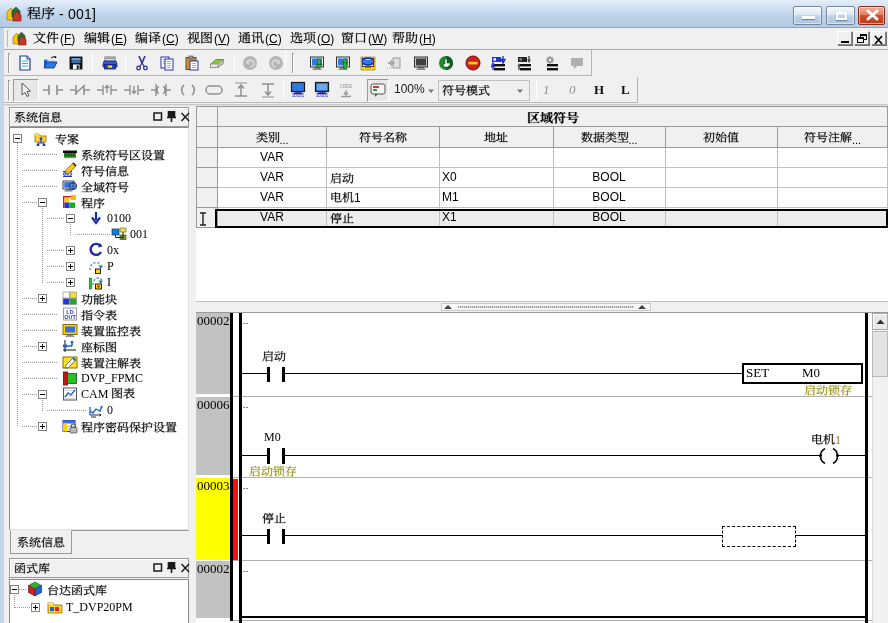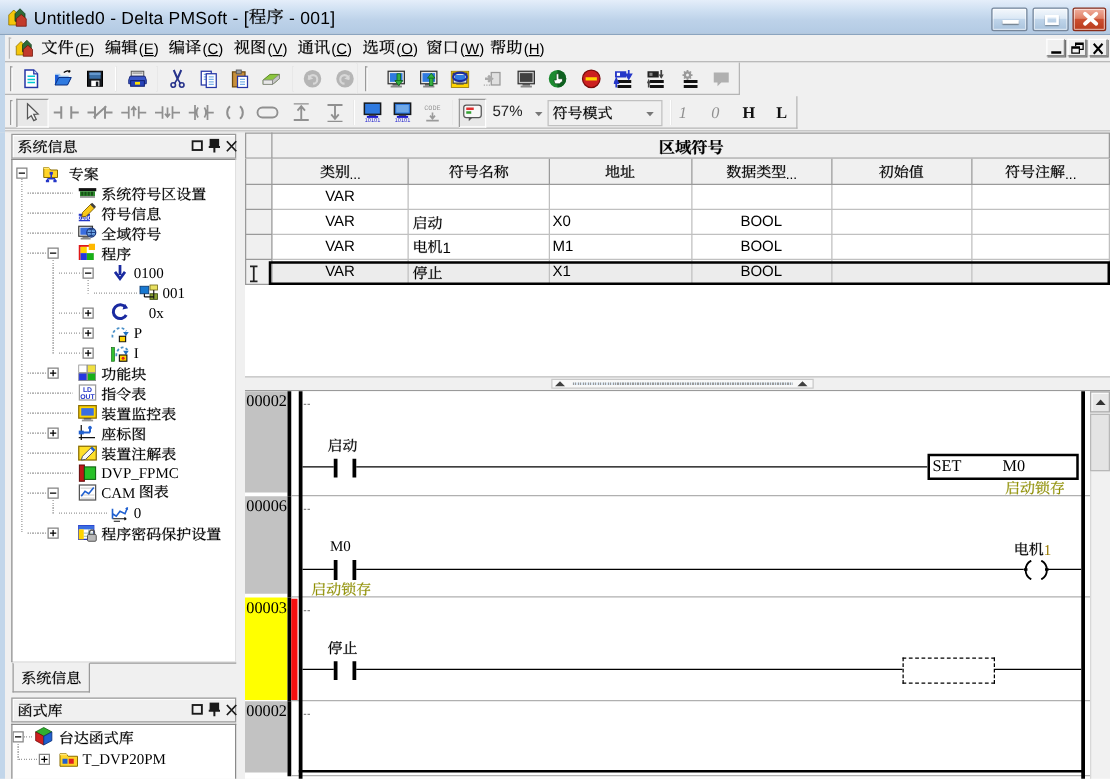--- a/index.html
+++ b/index.html
@@ -1,20 +1,19 @@
 <!DOCTYPE html>
 <html><head><meta charset="utf-8"><style>html,body{margin:0;padding:0;width:888px;height:623px;overflow:hidden;background:#f0f0f0;font-family:"Liberation Sans",sans-serif}*{box-sizing:border-box}</style></head><body>
 <div style="position:absolute;left:0;top:0;width:888px;height:28px;background:linear-gradient(180deg,#e5eefa 0%,#cfe0f2 30%,#bdd2e9 60%,#b3cae3 100%);border-bottom:1px solid #8ba4bf"></div>
 <svg style="position:absolute;left:6px;top:6px" width="16" height="16" viewBox="0 0 16 16">
     <path d="M1 6 L5 2 L9 6 L9 14 L1 14 Z" fill="#f5c60a" stroke="#8a6d00" stroke-width="0.6"></path>
     <path d="M6 5 L10 1 L14 5 L14 11 L6 11 Z" fill="#2e6b38" stroke="#0f3815" stroke-width="0.6"></path>
     <path d="M7 9 L11 5.5 L15 9 L15 15 L7 15 Z" fill="#c23a2b" stroke="#6e1408" stroke-width="0.6"></path>
   </svg>
 <div style="position:absolute;left:27px;top:5px;height:18px;display:flex;align-items:center;font-size:14px;color:#000;letter-spacing:0.2px">
-    <span>Untitled0 - Delta PMSoft - [</span>
     <svg width="28" height="14.7" viewBox="0 -11.2 28 14.7" style="display:block">
       <path fill="#000" stroke="#000" stroke-width="0.22" d="M4.9 0.2 5 0.6H13.3C13.5 0.6 13.6 0.5 13.7 0.4C13.2 -0.1 12.5 -0.7 12.5 -0.7L11.8 0.2H9.7V-2.3H12.7C12.9 -2.3 13 -2.3 13 -2.5C12.6 -2.9 11.9 -3.5 11.9 -3.5L11.3 -2.7H9.7V-4.8H12.9C13.1 -4.8 13.2 -4.9 13.3 -5.1C12.8 -5.5 12.1 -6.1 12.1 -6.1L11.5 -5.2H5.7L5.8 -4.8H8.8V-2.7H5.8L5.9 -2.3H8.8V0.2ZM6.3 -10.8V-6.3H6.5C6.8 -6.3 7.2 -6.5 7.2 -6.6V-7H11.4V-6.4H11.6C11.9 -6.4 12.3 -6.7 12.3 -6.7V-10.2C12.6 -10.3 12.8 -10.4 12.9 -10.5L11.8 -11.3L11.3 -10.8H7.3L6.3 -11.2ZM7.2 -7.4V-10.4H11.4V-7.4ZM4.7 -11.7C3.8 -11.1 2 -10.3 0.6 -9.9L0.6 -9.7C1.4 -9.8 2.2 -9.9 2.9 -10.1V-7.6H0.6L0.7 -7.2H2.7C2.3 -5.3 1.5 -3.4 0.4 -1.9L0.6 -1.8C1.6 -2.7 2.3 -3.7 2.9 -4.9V1.1H3C3.5 1.1 3.8 0.8 3.8 0.8V-6.1C4.2 -5.5 4.7 -4.8 4.9 -4.2C5.7 -3.6 6.4 -5.3 3.8 -6.4V-7.2H5.6C5.8 -7.2 6 -7.3 6 -7.5C5.6 -7.9 4.9 -8.4 4.9 -8.4L4.3 -7.6H3.8V-10.3C4.3 -10.4 4.8 -10.6 5.1 -10.7C5.5 -10.6 5.7 -10.7 5.8 -10.8Z M20.2 -11.8 20.1 -11.7C20.6 -11.2 21.3 -10.3 21.5 -9.7C22.5 -9.1 23.2 -11 20.2 -11.8ZM26.2 -10.4 25.5 -9.5H17L15.9 -10V-6.1C15.9 -3.7 15.8 -1.1 14.4 1L14.6 1.1C16.6 -0.9 16.8 -3.9 16.8 -6.2V-9.1H27.1C27.3 -9.1 27.4 -9.2 27.5 -9.4C27 -9.8 26.2 -10.4 26.2 -10.4ZM19.7 -7 19.5 -6.8C20.5 -6.4 21.8 -5.6 22.3 -4.9C22.9 -4.7 23.2 -5.3 22.6 -5.9C23.6 -6.4 24.8 -7 25.4 -7.6C25.7 -7.6 25.9 -7.6 26 -7.7L24.9 -8.7L24.3 -8.1H18.1L18.2 -7.7H24.1C23.6 -7.2 22.9 -6.6 22.4 -6.1C21.9 -6.5 21 -6.8 19.7 -7ZM22.4 -0.2V-4.5H25.6C25.3 -3.9 24.9 -3.1 24.6 -2.6L24.8 -2.5C25.4 -3 26.3 -3.8 26.8 -4.3C27 -4.3 27.2 -4.3 27.3 -4.4L26.3 -5.4L25.7 -4.9H17.2L17.4 -4.5H21.5V-0.2C21.5 -0 21.4 0.1 21.1 0.1C20.8 0.1 19.3 -0.1 19.3 -0.1V0.1C20 0.2 20.4 0.3 20.6 0.5C20.8 0.6 20.9 0.8 20.9 1.1C22.2 1 22.4 0.5 22.4 -0.2Z"></path>
     </svg>
     <span>&nbsp;- 001]</span>
   </div>
 <div style="position:absolute;left:793px;top:6px;width:29px;height:19px;border:1px solid #76869a;border-radius:2px;background:linear-gradient(180deg,#f4f8fc 0%,#dbe8f5 45%,#c0d5ea 50%,#a9c3dd 100%);box-shadow:inset 0 0 0 1px rgba(255,255,255,.55)">
     <div style="position:absolute;left:8px;top:9px;width:13px;height:3px;background:#fff;box-shadow:0 1px 1px rgba(0,0,0,.4)"></div>
   </div>
 <div style="position:absolute;left:826px;top:6px;width:29px;height:19px;border:1px solid #76869a;border-radius:2px;background:linear-gradient(180deg,#f4f8fc 0%,#dbe8f5 45%,#c0d5ea 50%,#a9c3dd 100%);box-shadow:inset 0 0 0 1px rgba(255,255,255,.55)">
     <div style="position:absolute;left:9px;top:5px;width:11px;height:8px;border:2px solid #fff;box-shadow:0 1px 1px rgba(0,0,0,.35)"></div>
@@ -287,21 +286,21 @@
     <path d="M3 14.5 H13" stroke="#9a9a9a" stroke-width="1.5"></path>
   </svg>
 <div style="position:absolute;left:362px;top:80px;width:1px;height:20px;background:#b0b0b0;border-right:1px solid #fff"></div>
 <div style="position:absolute;left:367px;top:79px;width:22px;height:23px;background:#e8e8e8;border:1px solid #9a9a9a;border-bottom-color:#fff;border-right-color:#fff"></div>
 <svg style="position:absolute;left:370px;top:83px" width="16" height="14" viewBox="0 0 16 14">
     <rect x="1" y="1" width="14" height="10" rx="2" fill="#f8f8f8" stroke="#555" stroke-width="1"></rect>
     <rect x="3" y="3" width="6" height="2" fill="#e03030"></rect>
     <rect x="3" y="6" width="4" height="2" fill="#30a030"></rect>
     <path d="M5 11 L5 14 L8 11" fill="#555"></path>
   </svg>
-<div style="position:absolute;left:394px;top:81.4px;font-family:'Liberation Sans',sans-serif;font-size:12px;line-height:17.3px;color:#222;font-weight:normal;font-style:normal;letter-spacing:0;white-space:pre">57%</div>
+<div style="position:absolute;left:394px;top:81.4px;font-family:'Liberation Sans',sans-serif;font-size:12px;line-height:17.3px;color:#222;font-weight:normal;font-style:normal;letter-spacing:0;white-space:pre">100%</div>
 <svg style="position:absolute;left:427px;top:87px" width="8" height="8" viewBox="0 0 8 8">
     <path d="M1 2.5 L4 6 L7 2.5" fill="#777"></path>
   </svg>
 <div style="position:absolute;left:438px;top:80px;width:92px;height:21px;background:#f0f0f0;border:1px solid #c0c0c0"></div>
 <div style="position:absolute;left:442px;top:85.0px">
     <svg width="48" height="12.6" viewBox="0 -9.6 48 12.6" style="display:block">
       <path fill="#000" stroke="#000" stroke-width="0.22" d="M5.1 -3.7 5 -3.6C5.5 -3.1 6.1 -2.2 6.2 -1.5C7 -0.8 7.8 -2.7 5.1 -3.7ZM3.2 -6.8C2.5 -5 1.4 -3.4 0.4 -2.4L0.6 -2.3C1.2 -2.7 1.8 -3.2 2.3 -3.9V0.9H2.5C2.8 0.9 3.1 0.7 3.1 0.7V-4.2C3.3 -4.3 3.4 -4.3 3.5 -4.4L3 -4.6C3.3 -5.1 3.6 -5.6 3.9 -6.1C4.1 -6 4.3 -6.1 4.3 -6.3ZM8.6 -6.5V-4.8H4L4.1 -4.5H8.6V-0.3C8.6 -0.1 8.5 -0 8.3 -0C8 -0 6.6 -0.1 6.6 -0.1V0C7.2 0.1 7.5 0.2 7.7 0.4C7.9 0.5 8 0.7 8 0.9C9.2 0.8 9.4 0.4 9.4 -0.2V-4.5H11.3C11.4 -4.5 11.5 -4.5 11.6 -4.7C11.2 -5 10.6 -5.5 10.6 -5.5L10.1 -4.8H9.4V-6.1C9.6 -6.1 9.8 -6.2 9.8 -6.4ZM2.3 -10.1C1.9 -8.6 1.2 -7.2 0.4 -6.4L0.6 -6.3C1.2 -6.7 1.8 -7.4 2.3 -8.2H2.9C3.2 -7.8 3.5 -7.2 3.6 -6.7C4.2 -6.2 4.9 -7.4 3.4 -8.2H5.7C5.9 -8.2 6 -8.3 6 -8.4C5.7 -8.7 5.2 -9.2 5.2 -9.2L4.7 -8.5H2.6C2.7 -8.8 2.9 -9.1 3 -9.4C3.3 -9.4 3.4 -9.5 3.5 -9.6ZM7 -10.1C6.5 -8.7 5.8 -7.5 5.2 -6.7L5.3 -6.5C5.9 -7 6.4 -7.5 6.9 -8.2H7.8C8.1 -7.8 8.5 -7.2 8.5 -6.7C9.2 -6.2 9.8 -7.4 8.3 -8.2H11.2C11.3 -8.2 11.4 -8.3 11.5 -8.4C11.1 -8.7 10.5 -9.2 10.5 -9.2L9.9 -8.5H7.1C7.3 -8.8 7.5 -9.1 7.7 -9.4C7.9 -9.4 8.1 -9.5 8.1 -9.6Z M22.5 -5.7 21.9 -5H12.6L12.7 -4.6H15.5C15.4 -4.2 15.1 -3.6 14.9 -3.2C14.7 -3.1 14.5 -3 14.4 -2.9L15.2 -2.2L15.6 -2.6H21C20.7 -1.4 20.4 -0.4 20 -0.1C19.9 -0 19.8 -0 19.5 -0C19.2 -0 18.1 -0.1 17.5 -0.2L17.5 0C18 0.1 18.6 0.3 18.9 0.4C19 0.5 19.1 0.7 19.1 0.9C19.7 0.9 20.1 0.8 20.5 0.6C21.1 0.2 21.5 -1.1 21.7 -2.5C22 -2.6 22.2 -2.6 22.2 -2.7L21.3 -3.5L20.9 -3H15.7C15.9 -3.5 16.2 -4.2 16.4 -4.6H23.2C23.3 -4.6 23.5 -4.7 23.5 -4.8C23.1 -5.2 22.5 -5.7 22.5 -5.7ZM15.4 -5.9V-6.4H20.6V-5.8H20.8C21 -5.8 21.4 -6 21.4 -6V-8.9C21.7 -9 21.9 -9.1 21.9 -9.2L21 -9.9L20.5 -9.4H15.5L14.6 -9.8V-5.6H14.7C15.1 -5.6 15.4 -5.8 15.4 -5.9ZM20.6 -9.1V-6.7H15.4V-9.1Z M26.3 -10V-7.3H24.5L24.6 -6.9H26.1C25.8 -5.1 25.3 -3.3 24.3 -1.9L24.5 -1.7C25.3 -2.6 25.9 -3.5 26.3 -4.6V0.9H26.4C26.7 0.9 27.1 0.7 27.1 0.6V-5.4C27.4 -4.9 27.8 -4.2 28 -3.7C28.7 -3.2 29.3 -4.5 27.1 -5.6V-6.9H28.6C28.8 -6.9 28.9 -7 28.9 -7.1C28.5 -7.5 28 -8 28 -8L27.4 -7.3H27.1V-9.6C27.4 -9.6 27.5 -9.7 27.5 -9.9ZM29.1 -7V-3H29.2C29.5 -3 29.8 -3.2 29.8 -3.3V-3.7H31.2C31.2 -3.2 31.2 -2.8 31.1 -2.4H27.9L28 -2H31C30.7 -0.9 29.8 -0 27.5 0.7L27.6 0.9C30.5 0.3 31.5 -0.7 31.9 -2H32C32.3 -0.9 33 0.3 35 0.9C35.1 0.4 35.3 0.3 35.8 0.2L35.8 0C33.6 -0.4 32.6 -1.2 32.2 -2H35.2C35.4 -2 35.5 -2.1 35.5 -2.2C35.1 -2.6 34.5 -3 34.5 -3L34 -2.4H32C32.1 -2.8 32.1 -3.2 32.1 -3.7H33.7V-3.2H33.8C34.1 -3.2 34.5 -3.4 34.5 -3.5V-6.6C34.7 -6.6 34.9 -6.7 35 -6.8L34 -7.5L33.6 -7H29.9L29.1 -7.4ZM32.6 -10V-8.7H30.9V-9.6C31.2 -9.6 31.3 -9.7 31.4 -9.9L30.2 -10V-8.7H28.3L28.4 -8.4H30.2V-7.4H30.3C30.6 -7.4 30.9 -7.5 30.9 -7.6V-8.4H32.6V-7.4H32.7C33 -7.4 33.3 -7.6 33.3 -7.6V-8.4H35.2C35.3 -8.4 35.5 -8.4 35.5 -8.6C35.1 -8.9 34.5 -9.4 34.5 -9.4L34 -8.7H33.3V-9.6C33.6 -9.6 33.8 -9.7 33.8 -9.9ZM29.8 -5.2H33.7V-4.1H29.8ZM29.8 -5.5V-6.7H33.7V-5.5Z M44.4 -9.7 44.2 -9.6C44.8 -9.3 45.5 -8.7 45.7 -8.2C46.6 -7.8 46.9 -9.4 44.4 -9.7ZM42.6 -10C42.6 -9.1 42.6 -8.3 42.7 -7.4H36.6L36.7 -7.1H42.7C43 -3.9 43.9 -1.2 45.8 0.3C46.4 0.7 47.1 1.1 47.4 0.7C47.5 0.6 47.5 0.4 47.1 -0.1L47.3 -1.9L47.2 -1.9C47 -1.5 46.8 -0.9 46.6 -0.6C46.5 -0.4 46.5 -0.3 46.3 -0.5C44.5 -1.8 43.8 -4.3 43.5 -7.1H47.1C47.3 -7.1 47.4 -7.1 47.5 -7.3C47.1 -7.6 46.4 -8.2 46.4 -8.2L45.8 -7.4H43.5C43.5 -8.1 43.4 -8.8 43.5 -9.5C43.8 -9.6 43.8 -9.7 43.9 -9.9ZM36.8 -0.3 37.3 0.7C37.4 0.6 37.5 0.5 37.6 0.4C39.9 -0.4 41.6 -1.1 42.9 -1.6L42.8 -1.8L40.1 -1.1V-4.6H42.3C42.4 -4.6 42.5 -4.7 42.6 -4.8C42.2 -5.2 41.6 -5.7 41.6 -5.7L41 -5H37.1L37.2 -4.6H39.3V-0.9C38.2 -0.6 37.3 -0.4 36.8 -0.3Z"></path>
     </svg>
   </div>
 <svg style="position:absolute;left:516px;top:87px" width="8" height="8" viewBox="0 0 8 8">
@@ -516,21 +515,21 @@
       <path fill="#000" stroke="#000" stroke-width="0.22" d="M6.3 -9.4C7.2 -7.6 9 -6 10.9 -4.9C11 -5.2 11.3 -5.5 11.7 -5.6L11.7 -5.7C9.6 -6.6 7.6 -8 6.5 -9.6C6.8 -9.6 7 -9.6 7 -9.8L5.6 -10.1C4.9 -8.4 2.4 -5.8 0.4 -4.6L0.5 -4.5C2.8 -5.6 5.1 -7.6 6.3 -9.4ZM0.8 0.1 0.9 0.5H11C11.2 0.5 11.3 0.4 11.3 0.3C10.9 -0.1 10.2 -0.6 10.2 -0.6L9.6 0.1H6.4V-2.4H9.8C10 -2.4 10.1 -2.5 10.1 -2.6C9.7 -3 9.1 -3.5 9.1 -3.5L8.5 -2.8H6.4V-5.1H9.4C9.5 -5.1 9.7 -5.1 9.7 -5.2C9.3 -5.6 8.7 -6 8.7 -6L8.1 -5.4H2.5L2.6 -5.1H5.6V-2.8H2.3L2.4 -2.4H5.6V0.1Z M21.2 -9.6 21.1 -9.5C21.4 -9.2 21.8 -8.7 21.8 -8.3C22.5 -7.8 23.1 -9.2 21.2 -9.6ZM15.2 -1.3 15.7 -0.4C15.8 -0.4 15.9 -0.5 15.9 -0.7C17.6 -1.3 18.9 -1.9 19.9 -2.3L19.8 -2.5C17.9 -2 16 -1.5 15.2 -1.3ZM19.9 -9.9C19.9 -9.2 19.9 -8.5 19.9 -7.9H15.9L16 -7.5H19.9C20 -5.7 20.2 -4 20.7 -2.6C19.8 -1.2 18.6 -0.2 17 0.6L17.1 0.8C18.7 0.1 20 -0.7 21 -1.9C21.3 -1 21.7 -0.3 22.3 0.2C22.7 0.7 23.3 1.1 23.6 0.8C23.7 0.6 23.6 0.3 23.4 0L23.6 -1.9L23.4 -1.9C23.3 -1.4 23.1 -0.9 23 -0.6C22.9 -0.4 22.8 -0.4 22.7 -0.5C22.2 -1 21.8 -1.7 21.5 -2.5C22.1 -3.5 22.6 -4.6 23 -6C23.4 -6 23.5 -6 23.5 -6.2L22.4 -6.6C22 -5.3 21.7 -4.3 21.2 -3.4C20.9 -4.6 20.7 -6.1 20.6 -7.5H23.3C23.5 -7.5 23.6 -7.6 23.6 -7.7C23.3 -8.1 22.7 -8.5 22.7 -8.5L22.2 -7.9H20.6C20.6 -8.4 20.6 -8.9 20.6 -9.4C20.9 -9.5 21 -9.6 21 -9.8ZM17.1 -5.8H18.6V-3.8H17.1ZM16.4 -6.2V-2.5H16.5C16.8 -2.5 17.1 -2.7 17.1 -2.7V-3.4H18.6V-2.8H18.7C18.9 -2.8 19.3 -3 19.3 -3V-5.8C19.5 -5.8 19.6 -5.9 19.7 -6L18.9 -6.6L18.5 -6.2H17.2L16.4 -6.5ZM12.4 -1.4 12.9 -0.4C13 -0.4 13.1 -0.6 13.1 -0.7C14.5 -1.6 15.5 -2.3 16.3 -2.8L16.2 -3L14.7 -2.3V-6.3H16.1C16.2 -6.3 16.3 -6.3 16.4 -6.5C16 -6.8 15.4 -7.3 15.4 -7.3L14.9 -6.6H14.7V-9.4C15 -9.4 15.1 -9.6 15.1 -9.7L13.9 -9.9V-6.6H12.5L12.6 -6.3H13.9V-2C13.2 -1.7 12.7 -1.5 12.4 -1.4Z M29.1 -3.7 29 -3.6C29.5 -3.1 30.1 -2.2 30.2 -1.5C31 -0.8 31.8 -2.7 29.1 -3.7ZM27.2 -6.8C26.5 -5 25.4 -3.4 24.4 -2.4L24.6 -2.3C25.2 -2.7 25.8 -3.2 26.3 -3.9V0.9H26.5C26.8 0.9 27.1 0.7 27.1 0.7V-4.2C27.3 -4.3 27.4 -4.3 27.5 -4.4L27 -4.6C27.3 -5.1 27.6 -5.6 27.9 -6.1C28.1 -6 28.3 -6.1 28.3 -6.3ZM32.6 -6.5V-4.8H28L28.1 -4.5H32.6V-0.3C32.6 -0.1 32.5 -0 32.3 -0C32 -0 30.6 -0.1 30.6 -0.1V0C31.2 0.1 31.5 0.2 31.7 0.4C31.9 0.5 32 0.7 32 0.9C33.2 0.8 33.4 0.4 33.4 -0.2V-4.5H35.3C35.4 -4.5 35.5 -4.5 35.6 -4.7C35.2 -5 34.6 -5.5 34.6 -5.5L34.1 -4.8H33.4V-6.1C33.6 -6.1 33.8 -6.2 33.8 -6.4ZM26.3 -10.1C25.9 -8.6 25.2 -7.2 24.4 -6.4L24.6 -6.3C25.2 -6.7 25.8 -7.4 26.3 -8.2H26.9C27.2 -7.8 27.5 -7.2 27.6 -6.7C28.2 -6.2 28.9 -7.4 27.4 -8.2H29.7C29.9 -8.2 30 -8.3 30 -8.4C29.7 -8.7 29.2 -9.2 29.2 -9.2L28.7 -8.5H26.6C26.7 -8.8 26.9 -9.1 27 -9.4C27.3 -9.4 27.4 -9.5 27.5 -9.6ZM31 -10.1C30.5 -8.7 29.8 -7.5 29.2 -6.7L29.3 -6.5C29.9 -7 30.4 -7.5 30.9 -8.2H31.8C32.1 -7.8 32.5 -7.2 32.5 -6.7C33.2 -6.2 33.8 -7.4 32.3 -8.2H35.2C35.3 -8.2 35.4 -8.3 35.5 -8.4C35.1 -8.7 34.5 -9.2 34.5 -9.2L33.9 -8.5H31.1C31.3 -8.8 31.5 -9.1 31.7 -9.4C31.9 -9.4 32.1 -9.5 32.1 -9.6Z M46.5 -5.7 45.9 -5H36.6L36.7 -4.6H39.5C39.4 -4.2 39.1 -3.6 38.9 -3.2C38.7 -3.1 38.5 -3 38.4 -2.9L39.2 -2.2L39.6 -2.6H45C44.7 -1.4 44.4 -0.4 44 -0.1C43.9 -0 43.8 -0 43.5 -0C43.2 -0 42.1 -0.1 41.5 -0.2L41.5 0C42 0.1 42.6 0.3 42.9 0.4C43 0.5 43.1 0.7 43.1 0.9C43.7 0.9 44.1 0.8 44.5 0.6C45.1 0.2 45.5 -1.1 45.7 -2.5C46 -2.6 46.2 -2.6 46.2 -2.7L45.3 -3.5L44.9 -3H39.7C39.9 -3.5 40.2 -4.2 40.4 -4.6H47.2C47.3 -4.6 47.5 -4.7 47.5 -4.8C47.1 -5.2 46.5 -5.7 46.5 -5.7ZM39.4 -5.9V-6.4H44.6V-5.8H44.8C45 -5.8 45.4 -6 45.4 -6V-8.9C45.7 -9 45.9 -9.1 45.9 -9.2L45 -9.9L44.5 -9.4H39.5L38.6 -9.8V-5.6H38.7C39.1 -5.6 39.4 -5.8 39.4 -5.9ZM44.6 -9.1V-6.7H39.4V-9.1Z"></path>
     </svg>
   </div>
 <div style="position:absolute;left:81px;top:198.0px">
     <svg width="24" height="12.6" viewBox="0 -9.6 24 12.6" style="display:block">
       <path fill="#000" stroke="#000" stroke-width="0.22" d="M4.2 0.1 4.3 0.5H11.4C11.6 0.5 11.7 0.4 11.7 0.3C11.3 -0.1 10.7 -0.6 10.7 -0.6L10.1 0.1H8.3V-1.9H10.9C11 -1.9 11.1 -2 11.2 -2.1C10.8 -2.5 10.2 -3 10.2 -3L9.7 -2.3H8.3V-4.2H11.1C11.2 -4.2 11.3 -4.2 11.4 -4.3C11 -4.7 10.4 -5.2 10.4 -5.2L9.8 -4.5H4.9L5 -4.2H7.5V-2.3H5L5.1 -1.9H7.5V0.1ZM5.4 -9.2V-5.4H5.5C5.9 -5.4 6.2 -5.6 6.2 -5.6V-6H9.8V-5.5H9.9C10.2 -5.5 10.6 -5.7 10.6 -5.8V-8.8C10.8 -8.8 11 -8.9 11 -9L10.1 -9.7L9.7 -9.2H6.2L5.4 -9.6ZM6.2 -6.4V-8.9H9.8V-6.4ZM4 -10C3.3 -9.5 1.7 -8.8 0.5 -8.5L0.5 -8.3C1.2 -8.4 1.8 -8.5 2.5 -8.6V-6.6H0.5L0.6 -6.2H2.3C2 -4.6 1.3 -2.9 0.4 -1.7L0.5 -1.5C1.3 -2.3 2 -3.2 2.5 -4.2V0.9H2.6C3 0.9 3.2 0.7 3.2 0.7V-5.2C3.6 -4.8 4.1 -4.1 4.2 -3.6C4.9 -3.1 5.5 -4.6 3.2 -5.5V-6.2H4.8C5 -6.2 5.1 -6.3 5.1 -6.4C4.8 -6.7 4.2 -7.2 4.2 -7.2L3.7 -6.6H3.2V-8.8C3.7 -9 4.1 -9.1 4.4 -9.2C4.7 -9.1 4.9 -9.1 5 -9.2Z M17.3 -10.1 17.2 -10C17.7 -9.6 18.3 -8.9 18.5 -8.3C19.3 -7.8 19.9 -9.5 17.3 -10.1ZM22.5 -8.9 21.9 -8.2H14.5L13.6 -8.6V-5.3C13.6 -3.2 13.5 -1 12.4 0.8L12.5 1C14.3 -0.8 14.4 -3.3 14.4 -5.3V-7.8H23.2C23.4 -7.8 23.5 -7.9 23.5 -8C23.1 -8.4 22.5 -8.9 22.5 -8.9ZM16.8 -6 16.8 -5.8C17.6 -5.5 18.7 -4.8 19.2 -4.2C19.7 -4.1 19.9 -4.5 19.4 -5.1C20.2 -5.4 21.2 -6 21.8 -6.5C22 -6.5 22.2 -6.5 22.3 -6.6L21.4 -7.5L20.8 -7H15.5L15.6 -6.6H20.7C20.3 -6.2 19.7 -5.6 19.2 -5.2C18.7 -5.6 18 -5.9 16.8 -6ZM19.2 -0.2V-3.8H22C21.7 -3.3 21.3 -2.7 21.1 -2.3L21.2 -2.2C21.8 -2.6 22.5 -3.2 22.9 -3.7C23.2 -3.7 23.3 -3.7 23.4 -3.8L22.5 -4.7L22 -4.2H14.8L14.9 -3.8H18.4V-0.2C18.4 -0 18.4 0 18.1 0C17.9 0 16.5 -0 16.5 -0V0.1C17.1 0.2 17.5 0.3 17.6 0.4C17.8 0.5 17.9 0.7 17.9 0.9C19 0.8 19.2 0.4 19.2 -0.2Z"></path>
     </svg>
   </div>
 <div style="position:absolute;left:107px;top:210.4px;font-family:'Liberation Serif',sans-serif;font-size:12px;line-height:17.3px;color:#000;font-weight:normal;font-style:normal;letter-spacing:0;white-space:pre">0100</div>
 <div style="position:absolute;left:130px;top:226.4px;font-family:'Liberation Serif',sans-serif;font-size:12px;line-height:17.3px;color:#000;font-weight:normal;font-style:normal;letter-spacing:0;white-space:pre">001</div>
-<div style="position:absolute;left:119px;top:242.4px;font-family:'Liberation Serif',sans-serif;font-size:12px;line-height:17.3px;color:#000;font-weight:normal;font-style:normal;letter-spacing:0;white-space:pre">0x</div>
+<div style="position:absolute;left:107px;top:242.4px;font-family:'Liberation Serif',sans-serif;font-size:12px;line-height:17.3px;color:#000;font-weight:normal;font-style:normal;letter-spacing:0;white-space:pre">0x</div>
 <div style="position:absolute;left:107px;top:258.4px;font-family:'Liberation Serif',sans-serif;font-size:12px;line-height:17.3px;color:#000;font-weight:normal;font-style:normal;letter-spacing:0;white-space:pre">P</div>
 <div style="position:absolute;left:107px;top:274.4px;font-family:'Liberation Serif',sans-serif;font-size:12px;line-height:17.3px;color:#000;font-weight:normal;font-style:normal;letter-spacing:0;white-space:pre">I</div>
 <div style="position:absolute;left:81px;top:294.0px">
     <svg width="36" height="12.6" viewBox="0 -9.6 36 12.6" style="display:block">
       <path fill="#000" stroke="#000" stroke-width="0.22" d="M8.2 -9.8 7 -10C7 -9 7 -8 7 -7.1H4.7L4.8 -6.7H7C6.8 -3.7 6.2 -1.2 3 0.7L3.2 0.9C6.9 -0.9 7.6 -3.6 7.8 -6.7H10.2C10.1 -3.2 9.8 -0.7 9.4 -0.3C9.2 -0.2 9.1 -0.1 8.9 -0.1C8.6 -0.1 7.7 -0.2 7.2 -0.3L7.1 -0C7.6 0 8.2 0.2 8.3 0.3C8.5 0.4 8.6 0.6 8.6 0.9C9.1 0.9 9.6 0.7 10 0.3C10.6 -0.3 10.9 -2.8 11 -6.6C11.3 -6.6 11.4 -6.7 11.5 -6.8L10.6 -7.6L10.1 -7.1H7.8C7.8 -7.8 7.8 -8.7 7.8 -9.5C8.1 -9.5 8.2 -9.6 8.2 -9.8ZM4.6 -9 4 -8.3H0.6L0.7 -8H2.5V-2.7C1.6 -2.4 0.9 -2.2 0.4 -2.1L1.1 -1.1C1.2 -1.2 1.3 -1.3 1.3 -1.4C3.3 -2.3 4.8 -3.1 5.8 -3.6L5.7 -3.8L3.3 -3V-8H5.3C5.4 -8 5.6 -8.1 5.6 -8.2C5.2 -8.5 4.6 -9 4.6 -9Z M16.2 -8.7 16 -8.6C16.4 -8.3 16.8 -7.8 17 -7.3C15.6 -7.3 14.2 -7.2 13.3 -7.2C14.1 -7.9 15.1 -8.8 15.6 -9.5C15.8 -9.5 16 -9.6 16 -9.7L14.9 -10.2C14.6 -9.4 13.6 -8 12.8 -7.3C12.7 -7.3 12.5 -7.2 12.5 -7.2L12.9 -6.3C13 -6.3 13.1 -6.3 13.1 -6.4C14.7 -6.7 16.2 -6.9 17.1 -7.1C17.3 -6.9 17.4 -6.6 17.4 -6.4C18.2 -5.8 18.8 -7.6 16.2 -8.7ZM19.9 -4.4 18.7 -4.5V-0.1C18.7 0.5 18.9 0.7 19.8 0.7H21.1C23 0.7 23.3 0.6 23.3 0.2C23.3 0.1 23.3 -0 23 -0.1L23 -1.5H22.8C22.7 -0.9 22.5 -0.3 22.5 -0.2C22.4 -0.1 22.4 -0 22.2 -0C22.1 0 21.6 0 21.1 0H20C19.5 0 19.5 -0.1 19.5 -0.3V-1.8C20.7 -2.1 21.9 -2.7 22.7 -3.2C23 -3.1 23.1 -3.1 23.2 -3.3L22.2 -3.9C21.7 -3.3 20.5 -2.6 19.5 -2.1V-4.1C19.7 -4.1 19.8 -4.2 19.9 -4.4ZM19.8 -9.8 18.7 -9.9V-5.7C18.7 -5.1 18.9 -4.9 19.8 -4.9H21C22.8 -4.9 23.2 -5.1 23.2 -5.4C23.2 -5.6 23.2 -5.7 22.9 -5.7L22.8 -7H22.7C22.6 -6.5 22.5 -5.9 22.4 -5.8C22.3 -5.7 22.3 -5.7 22.1 -5.7C22 -5.6 21.6 -5.6 21.1 -5.6H20C19.5 -5.6 19.5 -5.7 19.5 -5.9V-7.3C20.6 -7.6 21.8 -8.1 22.6 -8.5C22.8 -8.5 23 -8.5 23.1 -8.6L22.2 -9.3C21.6 -8.7 20.5 -8 19.5 -7.6V-9.5C19.7 -9.5 19.8 -9.7 19.8 -9.8ZM14.1 0.6V-2H16.5V-0.3C16.5 -0.1 16.5 -0.1 16.3 -0.1C16.1 -0.1 15.2 -0.1 15.2 -0.1V0C15.6 0.1 15.9 0.2 16 0.3C16.1 0.5 16.2 0.7 16.2 0.9C17.2 0.8 17.3 0.4 17.3 -0.2V-5.1C17.5 -5.1 17.7 -5.2 17.8 -5.3L16.8 -6L16.4 -5.6H14.1L13.3 -6V0.9H13.4C13.8 0.9 14.1 0.7 14.1 0.6ZM16.5 -5.2V-4H14.1V-5.2ZM16.5 -2.4H14.1V-3.6H16.5Z M28 -7.4 27.5 -6.7H26.9V-9.4C27.2 -9.4 27.3 -9.5 27.3 -9.7L26.1 -9.8V-6.7H24.4L24.5 -6.3H26.1V-2.1C25.4 -1.9 24.7 -1.8 24.4 -1.7L24.9 -0.7C25 -0.7 25.1 -0.8 25.1 -0.9C26.8 -1.6 28.1 -2.1 29 -2.5L29 -2.7L26.9 -2.2V-6.3H28.6C28.8 -6.3 28.9 -6.4 28.9 -6.5C28.6 -6.9 28 -7.4 28 -7.4ZM34.7 -4.9 34.2 -4.2H33.9V-7.4C34.2 -7.5 34.4 -7.6 34.5 -7.7L33.5 -8.4L33.1 -7.9H31.3V-9.6C31.6 -9.6 31.7 -9.7 31.8 -9.9L30.6 -10V-7.9H28.4L28.5 -7.6H30.6V-6.2C30.6 -5.5 30.5 -4.8 30.4 -4.2H27.5L27.6 -3.8H30.3C30 -1.9 28.9 -0.3 26.4 0.7L26.5 0.9C29.4 -0.1 30.7 -1.8 31.1 -3.8H31.2C31.5 -2.3 32.4 -0.3 34.8 0.9C34.9 0.5 35.2 0.3 35.6 0.3L35.6 0.1C32.9 -0.9 31.9 -2.5 31.4 -3.8H35.4C35.5 -3.8 35.6 -3.9 35.7 -4C35.3 -4.4 34.7 -4.9 34.7 -4.9ZM31.2 -4.2C31.3 -4.8 31.3 -5.5 31.3 -6.2V-7.6H33.2V-4.2Z"></path>
     </svg>
   </div>
 <div style="position:absolute;left:81px;top:310.0px">
     <svg width="36" height="12.6" viewBox="0 -9.6 36 12.6" style="display:block">
       <path fill="#000" stroke="#000" stroke-width="0.22" d="M6.2 -2H9.9V-0.3H6.2ZM6.2 -2.3V-3.9H9.9V-2.3ZM5.5 -4.3V0.9H5.6C5.9 0.9 6.2 0.8 6.2 0.7V0.1H9.9V0.9H10.1C10.3 0.9 10.7 0.7 10.7 0.6V-3.8C11 -3.8 11.1 -3.9 11.2 -4L10.3 -4.7L9.8 -4.3H6.3L5.5 -4.6ZM10 -9.5C9.2 -8.9 7.6 -8.1 6.2 -7.6V-9.6C6.4 -9.6 6.5 -9.7 6.5 -9.9L5.4 -10V-6.2C5.4 -5.6 5.7 -5.4 6.8 -5.4H8.6C11.1 -5.4 11.5 -5.5 11.5 -5.9C11.5 -6.1 11.4 -6.1 11.1 -6.2L11.1 -7.4H10.9C10.8 -6.9 10.7 -6.4 10.6 -6.3C10.5 -6.2 10.5 -6.1 10.3 -6.1C10 -6.1 9.4 -6.1 8.6 -6.1H6.9C6.2 -6.1 6.2 -6.2 6.2 -6.4V-7.3C7.8 -7.7 9.4 -8.2 10.4 -8.7C10.7 -8.6 10.9 -8.6 11 -8.8ZM0.3 -3.8 0.7 -2.7C0.8 -2.8 0.9 -2.9 1 -3L2.3 -3.7V-0.3C2.3 -0.1 2.3 -0.1 2.1 -0.1C1.9 -0.1 0.8 -0.1 0.8 -0.1V0.1C1.3 0.1 1.5 0.2 1.7 0.3C1.8 0.5 1.9 0.7 1.9 0.9C3 0.8 3.1 0.4 3.1 -0.2V-4.1L5 -5.1L4.9 -5.2L3.1 -4.6V-7H4.7C4.9 -7 5 -7 5 -7.2C4.7 -7.5 4.1 -8 4.1 -8L3.6 -7.3H3.1V-9.6C3.4 -9.6 3.5 -9.8 3.5 -9.9L2.3 -10.1V-7.3H0.5L0.6 -7H2.3V-4.4C1.5 -4.1 0.7 -3.9 0.3 -3.8Z M17.1 -7 17 -6.9C17.4 -6.4 18 -5.6 18.1 -5C18.9 -4.4 19.6 -6 17.1 -7ZM18.3 -9.4C19.2 -7.6 21 -6 22.9 -5C23 -5.3 23.3 -5.6 23.7 -5.7L23.7 -5.9C21.6 -6.7 19.6 -8 18.5 -9.6C18.8 -9.6 18.9 -9.6 19 -9.8L17.5 -10.2C16.8 -8.4 14.3 -5.9 12.3 -4.7L12.4 -4.5C14.7 -5.6 17.1 -7.7 18.3 -9.4ZM15.8 -2.1 15.7 -1.9C16.8 -1.3 18.5 -0 19.1 0.9C19.9 1.2 20.2 0.2 18.5 -0.9C19.6 -1.8 21 -3 21.7 -3.7C22 -3.7 22.2 -3.7 22.3 -3.8L21.3 -4.8L20.7 -4.2H13.8L13.9 -3.9H20.6C20 -3.1 19 -1.9 18.2 -1.1C17.6 -1.4 16.8 -1.8 15.8 -2.1Z M30.8 -10 29.6 -10.1V-8.6H25.3L25.4 -8.3H29.6V-7H25.9L26 -6.6H29.6V-5.3H24.7L24.8 -4.9H29C27.9 -3.6 26.3 -2.4 24.4 -1.6L24.5 -1.4C25.6 -1.7 26.7 -2.2 27.6 -2.7V-0.3C27.6 -0.1 27.5 -0.1 27.1 0.2L27.7 1.1C27.8 1 27.9 0.9 27.9 0.8C29.4 0.1 30.7 -0.6 31.4 -1L31.4 -1.1C30.3 -0.8 29.2 -0.4 28.4 -0.1V-3.3C29.1 -3.8 29.6 -4.3 30.1 -4.9H30.3C30.9 -2 32.6 -0.2 34.9 0.6C34.9 0.3 35.2 -0 35.6 -0.2L35.6 -0.3C34.3 -0.6 33 -1.2 32.1 -2.2C33 -2.6 34 -3.3 34.6 -3.7C34.9 -3.7 35 -3.7 35.1 -3.8L34 -4.5C33.5 -3.9 32.7 -3 31.9 -2.4C31.3 -3.1 30.8 -3.9 30.5 -4.9H35.1C35.2 -4.9 35.4 -5 35.4 -5.1C35 -5.5 34.4 -6 34.4 -6L33.8 -5.3H30.4V-6.6H34.1C34.3 -6.6 34.4 -6.7 34.4 -6.8C34 -7.2 33.4 -7.6 33.4 -7.6L32.9 -7H30.4V-8.3H34.7C34.8 -8.3 35 -8.4 35 -8.5C34.6 -8.9 34 -9.4 34 -9.4L33.4 -8.6H30.4V-9.6C30.7 -9.7 30.8 -9.8 30.8 -10Z"></path>

